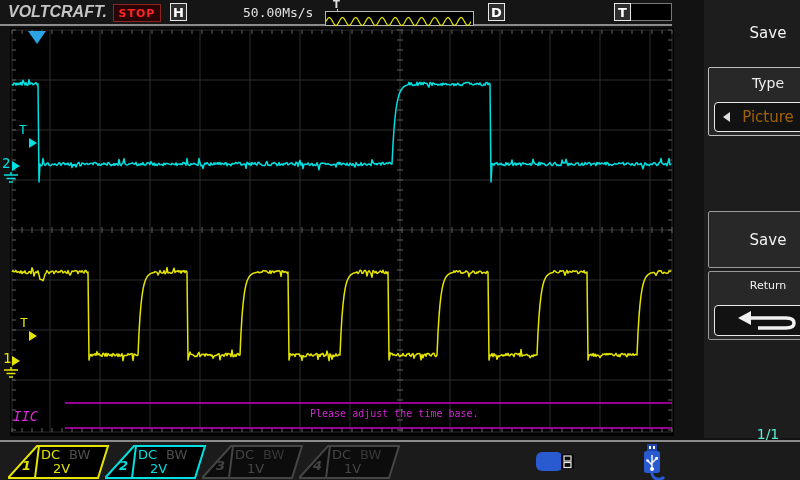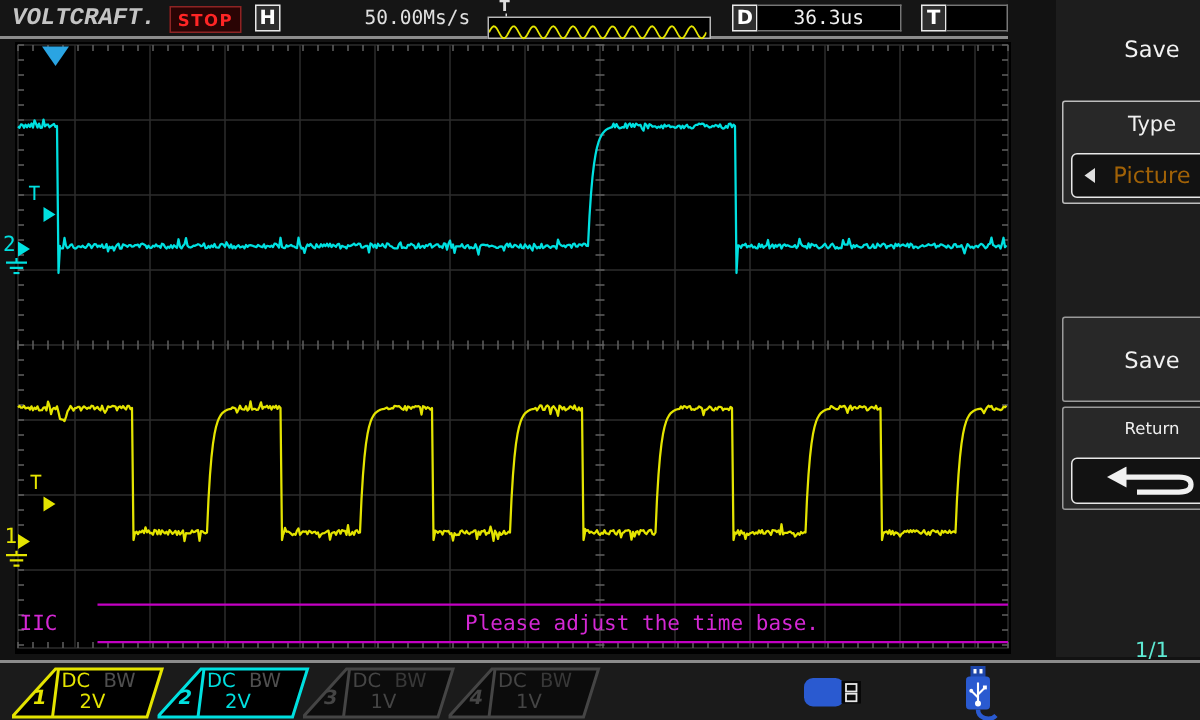--- a/index.html
+++ b/index.html
@@ -2,40 +2,40 @@
 <html><head>
 <meta charset="utf-8">
 <style>
   html,body{margin:0;padding:0;background:#000;}
   .screen{position:relative;width:800px;height:480px;background:#121212;overflow:hidden;
           font-family:"DejaVu Sans",sans-serif;color:#e8e8e8;-webkit-font-smoothing:none;}
   .abs{position:absolute;}
 
   
   .topbar{position:absolute;left:0;top:0;width:672px;height:24px;background:#151515;border-bottom:2px solid #8c8c8c;}
-  .logo{position:absolute;left:8px;top:3px;font-family:Liberation Mono, monospace;font-style:italic;font-weight:800;
+  .logo{position:absolute;left:8px;top:3px;font-family:Liberation Sans, sans-serif;font-style:italic;font-weight:800;
         font-size:16px;color:#c4c4c4;letter-spacing:0px;}
   .stopbox{position:absolute;left:113px;top:4px;width:46px;height:16px;background:#2a0404;border:1px solid #8d2424;
            color:#ff2525;font-size:11px;font-weight:bold;letter-spacing:1px;display:flex;align-items:center;justify-content:center;}
   .hwbox{position:absolute;top:3px;height:18px;display:flex;align-items:stretch;}
   .hwbox .letter{width:15px;background:#2e2e2e;border:1px solid #e8e8e8;color:#fff;font-weight:bold;font-size:13px;
                  display:flex;align-items:center;justify-content:center;}
   .hwbox .val{background:#000;border:1px solid #777;border-left:none;color:#f0f0f0;
               font-family:"DejaVu Sans Mono",monospace;font-size:13px;display:flex;align-items:center;justify-content:center;}
   .srate{position:absolute;left:243px;top:5px;font-family:"DejaVu Sans Mono",monospace;font-size:13px;color:#e0e0e0;}
   .trigT{position:absolute;left:333px;top:0px;font-size:10px;font-weight:bold;color:#ddd;line-height:10px;}
   .trigTtick{position:absolute;left:337px;top:9px;width:1px;height:3px;background:#ddd;}
   .trigbracket{position:absolute;left:325px;top:11px;width:147px;height:13px;border:1px solid #b8b8b8;background:#000;}
 
   
   .scope{position:absolute;left:10px;top:28px;width:664px;height:408px;background:#000;}
   .marker{position:absolute;font-family:"DejaVu Sans Mono",monospace;font-size:13px;line-height:13px;}
   .tri-right{width:0;height:0;border-left:8px solid currentColor;border-top:5px solid transparent;border-bottom:5px solid transparent;}
-  .busLabel{position:absolute;left:13px;top:408px;color:#d428d4;font-family:"DejaVu Sans Mono",monospace;font-size:14px;}
-  .busMsg{position:absolute;left:310px;top:408px;color:#d428d4;font-family:"DejaVu Sans Mono",monospace;font-size:14px;}
+  .busLabel{position:absolute;left:13px;top:408px;color:#d428d4;font-family:"DejaVu Sans Mono",monospace;font-size:14px;font-style:italic;}
+  .busMsg{position:absolute;left:310px;top:408px;color:#d428d4;font-family:"DejaVu Sans Mono",monospace;font-size:10px;}
 
   
   .sidebar{position:absolute;left:704px;top:0;width:128px;height:438px;background:#1d1d1d;}
   .sb-title{position:absolute;left:0;top:24px;width:128px;text-align:center;font-size:15px;color:#f2f2f2;}
   .panel{position:absolute;left:4px;width:118px;background:#282828;border-radius:2px;}
   .p-label{position:absolute;left:0;top:7px;width:100%;text-align:center;font-size:14px;color:#f0f0f0;}
   .vbox{position:absolute;left:5px;width:106px;height:28px;background:#121212;border:1px solid #e8e8e8;border-radius:4px;
         display:flex;align-items:center;justify-content:center;font-size:15px;color:#a16207;}
   .tri-left{width:0;height:0;border-right:7px solid #e0e0e0;border-top:5px solid transparent;border-bottom:5px solid transparent;}
   .sb-page{position:absolute;left:0;top:426px;width:128px;text-align:center;font-size:14px;color:#5eead4;}
@@ -65,21 +65,20 @@
     <div class="trigT">T</div>
     <div class="trigTtick"></div>
     <div class="trigbracket">
       <svg id="trig-sine" width="145" height="11">
           <path d="M0,5.5L1,3.66L2,2.24L3,1.54L4,1.72L5,2.75L6,4.39L7,6.28L8,7.99L9,9.15L10,9.49L11,8.95L12,7.64L13,5.85L14,3.98L15,2.45L16,1.60L17,1.62L18,2.51L19,4.06L20,5.93L21,7.71L22,8.99L23,9.50L24,9.11L25,7.92L26,6.19L27,4.31L28,2.69L29,1.70L30,1.55L31,2.29L32,3.74L33,5.59L34,7.41L35,8.81L36,9.47L37,9.25L38,8.19L39,6.53L40,4.64L41,2.94L42,1.82L43,1.51L44,2.10L45,3.44L46,5.24L47,7.10L48,8.60L49,9.42L50,9.35L51,8.43L52,6.86L53,4.98L54,3.22L55,1.97L56,1.50L57,1.93L58,3.15L59,4.90L60,6.78L61,8.37L62,9.33L63,9.43L64,8.66L65,7.18L66,5.33L67,3.51L68,2.14L69,1.52L70,1.78L71,2.88L72,4.56L73,6.44L74,8.12L75,9.22L76,9.48L77,8.86L78,7.49L79,5.67L80,3.82L81,2.34L82,1.57L83,1.67L84,2.63L85,4.22L86,6.10L87,7.85L88,9.07L89,9.50L90,9.03L91,7.78L92,6.02L93,4.14L94,2.57L95,1.65L96,1.58L97,2.40L98,3.90L99,5.76L100,7.56L101,8.90L102,9.49L103,9.18L104,8.06L105,6.36L106,4.47L107,2.81L108,1.75L109,1.53L110,2.19L111,3.59L112,5.41L113,7.26L114,8.71L115,9.45L116,9.30L117,8.31L118,6.69L119,4.81L120,3.08L121,1.89L122,1.50L123,2.01L124,3.29L125,5.07L126,6.94L127,8.49L128,9.38L129,9.40L130,8.55L131,7.02L132,5.15L133,3.36L134,2.05L135,1.51L136,1.85L137,3.01L138,4.72L139,6.61L140,8.25L141,9.28L142,9.46L143,8.76L144,7.34L145,5.50" stroke="#e4e400" stroke-width="1.2" fill="none"></path>
         </svg>
     </div>
 
     <div class="hwbox" style="left:488px;">
       <div class="letter">D</div>
-      <div class="val" style="width:95px;">36.3us</div>
     </div>
 
     <div class="hwbox" style="left:614px;">
       <div class="letter">T</div>
       <div class="val" style="width:40px;"></div>
     </div>
   </div>
 
   <div class="scope">
     <svg id="scope-svg" width="664" height="408">

